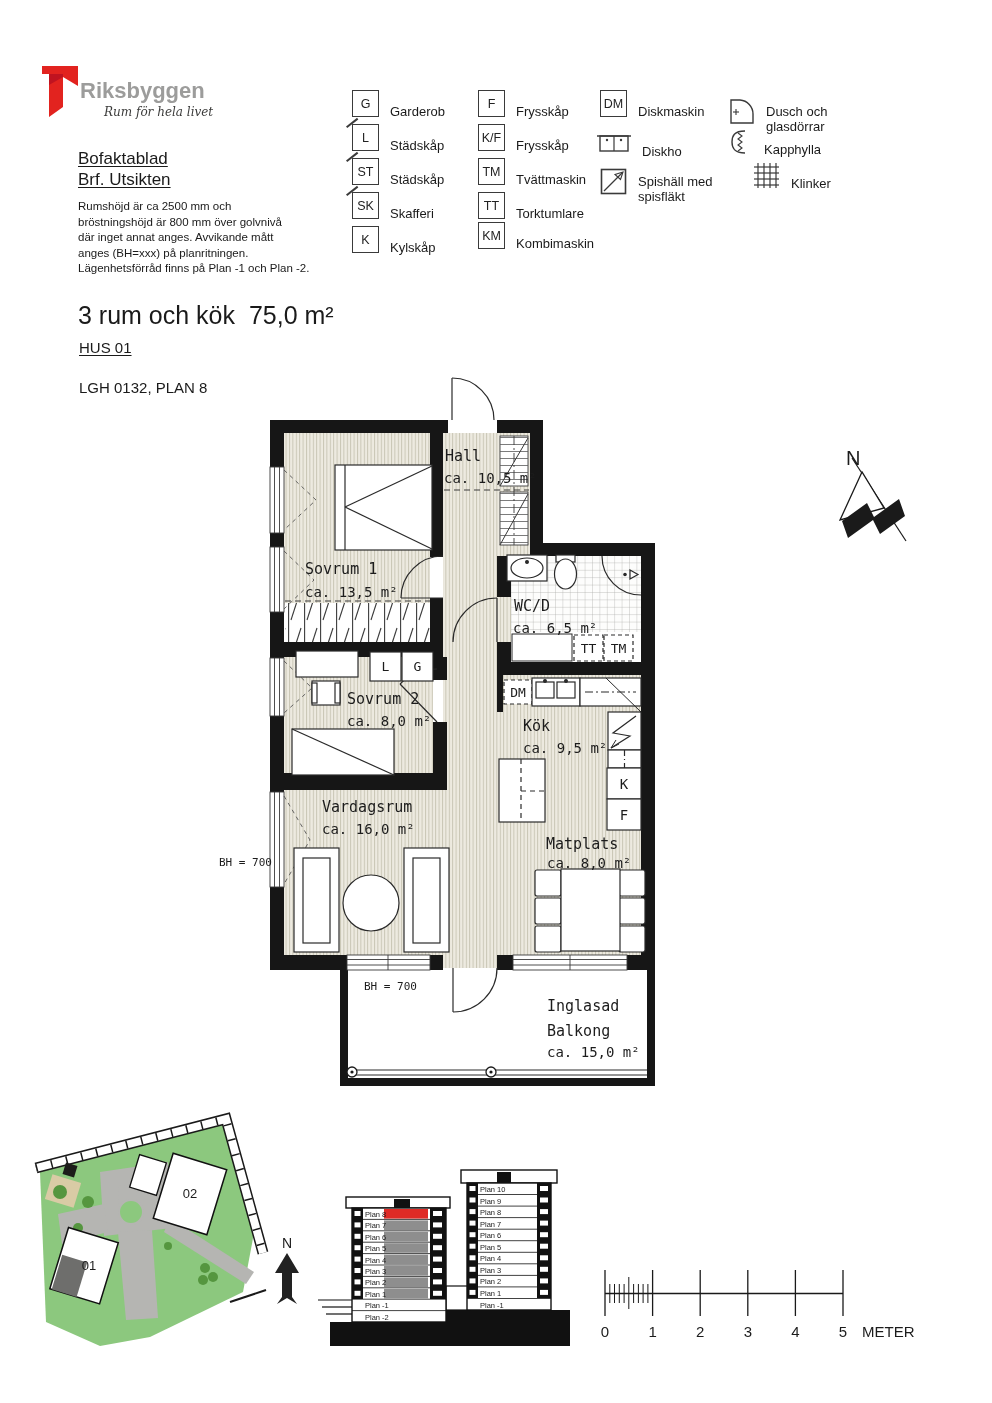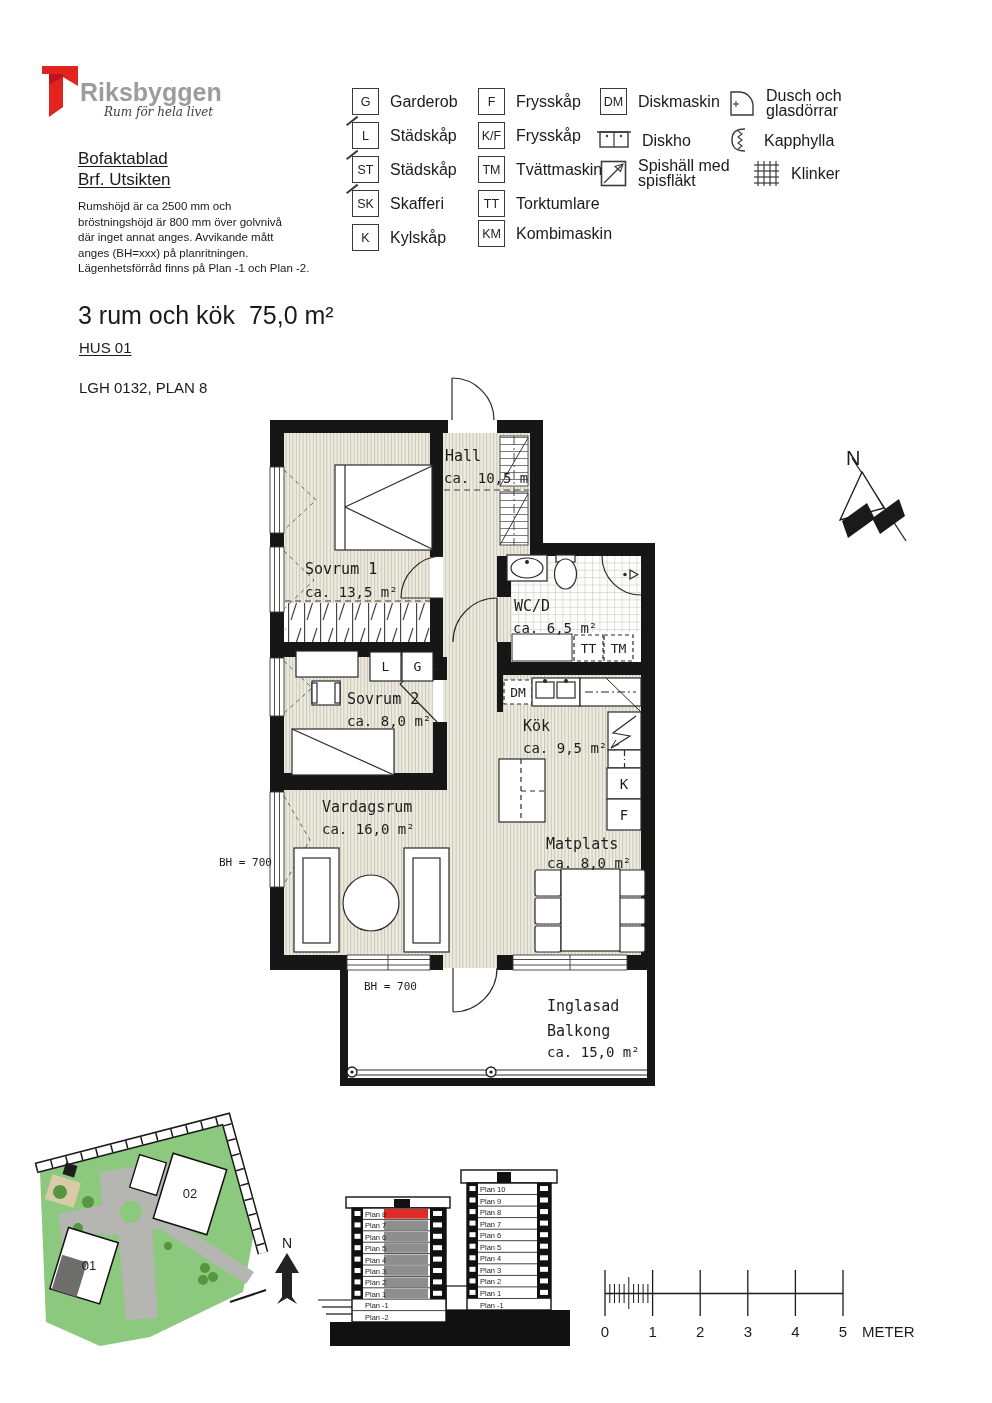--- a/index.html
+++ b/index.html
@@ -3,33 +3,33 @@
 <meta charset="utf-8">
 <style>
   html,body { margin:0; padding:0; background:#fff; }
   .page { position:relative; width:992px; height:1403px; background:#fff;
           font-family:"Liberation Sans", sans-serif; color:#1a1a1a; overflow:hidden; }
   .abs { position:absolute; }
   .u { text-decoration:underline; text-underline-offset:2px; }
   .pre { white-space:pre-line; }
 
   
-  .brand-name { font-size:25px; font-weight:bold; color:#9c9c9b; letter-spacing:0px; }
+  .brand-name { font-size:22px; font-weight:bold; color:#9c9c9b; letter-spacing:0px; }
   .brand-tag  { font-size:12px; font-style:italic; color:#3c3c3b; font-family:"DejaVu Serif", serif; }
   .doc-title  { font-size:17px; line-height:21px; }
   .doc-desc   { font-size:11.5px; line-height:15.5px; width:250px; }
 
   
   .lg-item { position:absolute; display:flex; align-items:center; gap:11px; }
   .lgbox { position:relative; width:25px; height:25px; border:1.5px solid #3a3a3a;
            display:flex; align-items:center; justify-content:center;
            font-size:12.5px; color:#222; background:#fff; flex:0 0 auto; }
   .lgbox.swing::after { content:""; position:absolute; left:-8px; bottom:-7px;
            width:14px; height:1.5px; background:#3a3a3a; transform:rotate(-38deg); }
-  .lglabel { font-size:16px; line-height:15px; }
+  .lglabel { font-size:13px; line-height:15px;margin-top:16px; }
   .lgicon { flex:0 0 auto; display:block; }
 
   
   .maintitle { font-size:25px; white-space:pre; }
   .subline   { font-size:15px; }
 
   
   .notice { border:1.2px solid #3a3a3a; width:243px; padding:9px 10px 8px 10px;
             font-size:11px; line-height:14.5px; }
   .notice p { margin:0 0 15px 0; }

